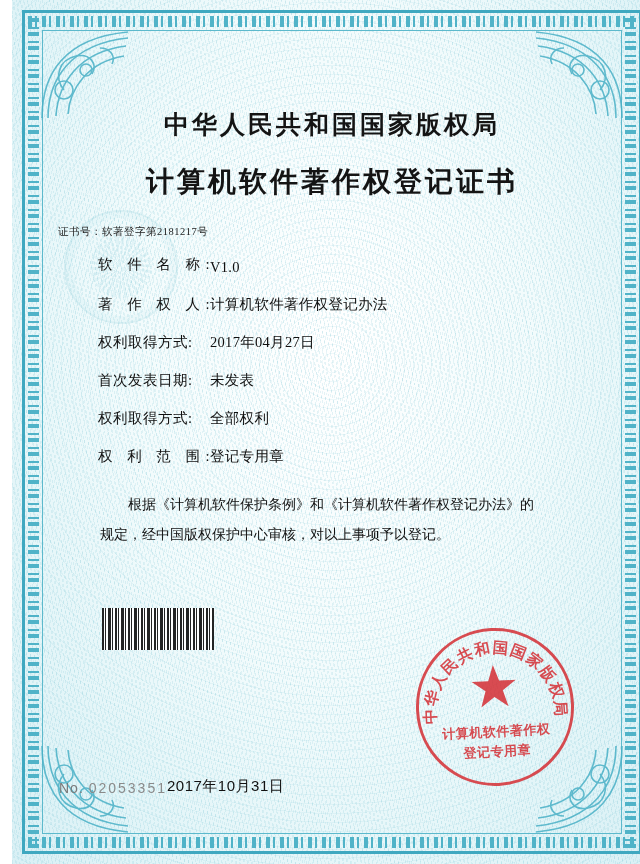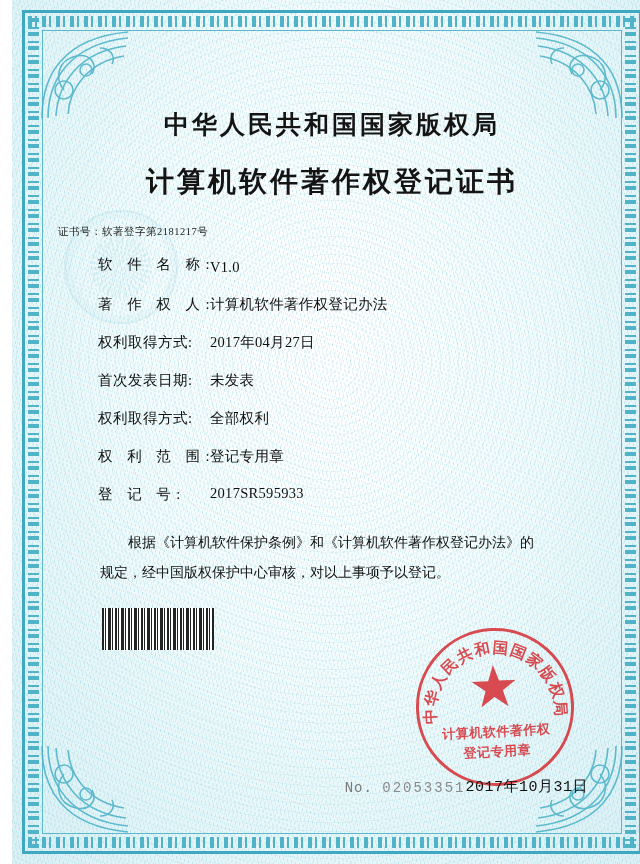--- a/index.html
+++ b/index.html
@@ -239,27 +239,27 @@
     font-weight: bold;
     font-size: 13px;
     letter-spacing: 0.5px;
     color: #d4262c;
   }
   .seal .seal-line1 { top: 92px; }
   .seal .seal-line2 { top: 112px; }
 
   .footer {
     position: absolute;
-    left: 76px;
+    left: 47px;
     right: 64px;
     bottom: 68px;
     display: flex;
-    justify-content: flex-end;
+    justify-content: flex-start;
     align-items: flex-end;
-    font-family: Liberation Mono, monospace;
+    font-family: Liberation Sans, sans-serif;
   }
   .footer-no {
     font-size: 14px;
     color: #7a7a7a;
     letter-spacing: 1px;
   }
   .footer-no .num {
     color: #8a8a8a;
     letter-spacing: 2px;
   }
@@ -373,24 +373,20 @@
       <div class="field-row">
         <div class="field-label">权利取得方式:</div>
         <div class="field-value">全部权利</div>
       </div>
 
       <div class="field-row">
         <div class="field-label spaced">权 利 范 围:</div>
         <div class="field-value">登记专用章</div>
       </div>
 
-      <div class="field-row">
-        <div class="field-label spaced">登 记 号:</div>
-        <div class="field-value">2017SR595933</div>
-      </div>
 
     </div>
 
     <div class="statement">
       <span class="indent">根据《计算机软件保护条例》和《计算机软件著作权登记办法》的</span>
       <span>规定，经中国版权保护中心审核，对以上事项予以登记。</span>
     </div>
 
   </div>
 

